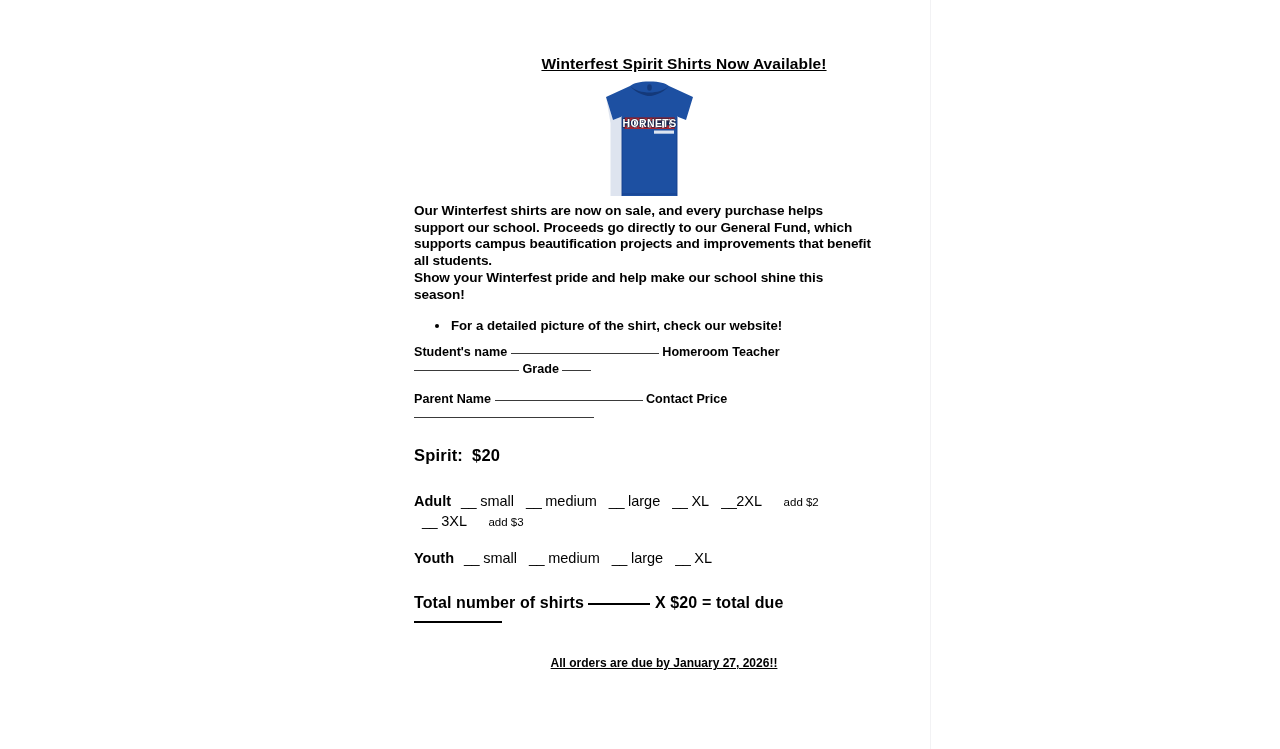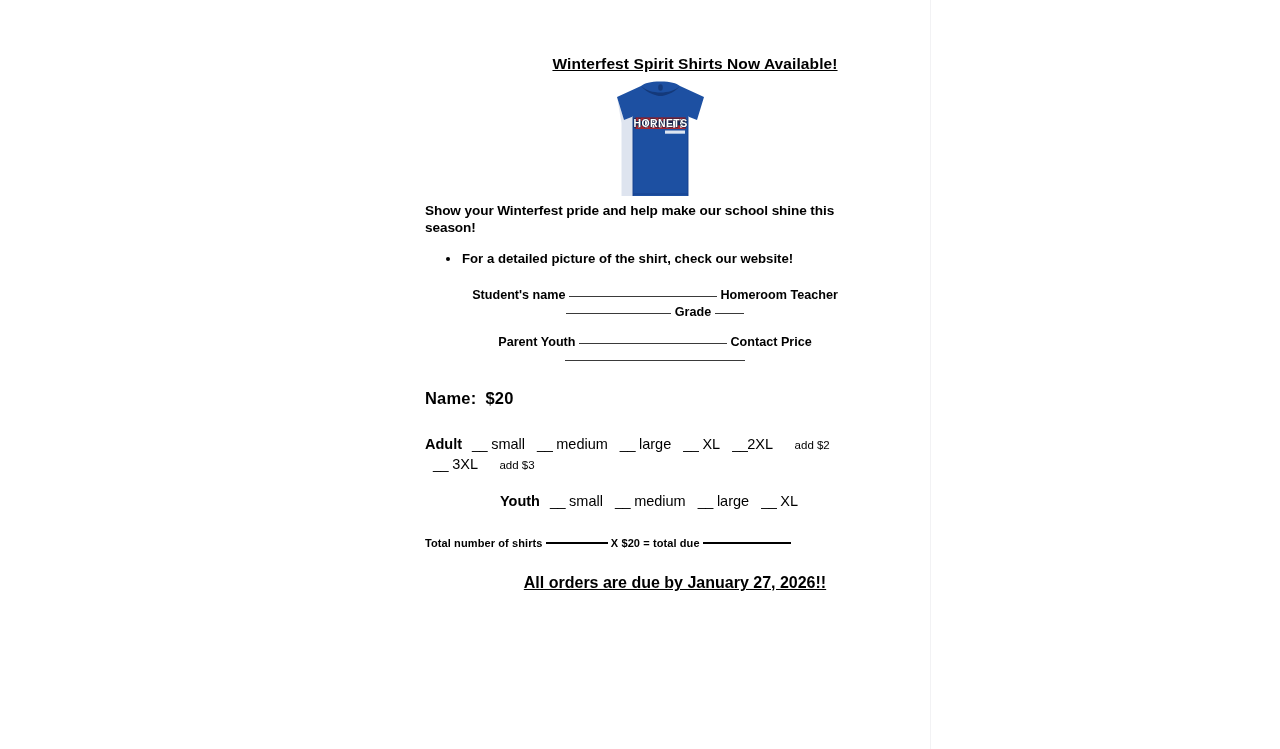--- a/index.html
+++ b/index.html
@@ -32,21 +32,21 @@
     left: 0;
     top: 0;
     width: 930px;
     height: 749px;
     background: #ffffff;
     box-sizing: border-box;
   }
 
   .content {
     position: absolute;
-    left: 425px;
+    left: 414px;
     top: 55px;
     width: 460px;
   }
 
   
   .title {
     text-align: center;
     font-size: 15.5px;
     font-weight: bold;
     letter-spacing: 0.1px;
@@ -97,25 +97,24 @@
     left: -16px;
     top: 7px;
     width: 4px;
     height: 4px;
     background: #000;
     border-radius: 50%;
   }
 
   
   .fields {
-    margin-top: 20px;
+    margin-top: 10px;
     font-size: 12.6px;
     font-weight: bold;
     line-height: 16.5px;
-    text-align: center;
   }
   .field-block { margin: 0 0 14px 0; }
   .field-block:last-child { margin-bottom: 0; }
   .blank {
     display: inline-block;
     border-bottom: 1.5px solid #3a3a3a;
     vertical-align: baseline;
     position: relative;
     top: -2px;
   }
@@ -133,38 +132,38 @@
   }
   .price-line .amount { margin-left: 9px; }
 
   
   .sizes {
     margin-top: 26px;
     font-size: 14.5px;
     line-height: 20px;
   }
   .size-row { margin-bottom: 16px; }
-  .size-row:last-child { margin-bottom: 8px; text-align: center; }
+  .size-row:last-child { margin-bottom: 8px; }
   .size-label {
     font-weight: bold;
     margin-right: 10px;
   }
   .opt { white-space: nowrap; margin-right: 12px; }
   .opt .tick { letter-spacing: -0.5px; }
   .addfee {
     font-size: 11.5px;
     vertical-align: baseline;
     padding-left: 18px;
   }
   .row-continue { display: block; margin-left: 8px; margin-top: -1px; }
 
   
   .total-line {
     margin-top: 26px;
-    font-size: 11px;
+    font-size: 16px;
     font-weight: bold;
     letter-spacing: 0.1px;
   }
   .total-line .blank-total {
     display: inline-block;
     border-bottom: 2px solid #000;
     width: 62px;
     position: relative;
     top: -3px;
   }
@@ -173,21 +172,21 @@
     border-bottom: 2px solid #000;
     width: 88px;
     position: relative;
     top: -3px;
   }
 
   
   .footer {
     margin-top: 26px;
     text-align: center;
-    font-size: 16px;
+    font-size: 12px;
     font-weight: bold;
     line-height: 15.5px;
     padding-left: 40px;
   }
   .footer div { text-decoration: underline; }
 </style>
 </head>
 <body>
 
 <div class="page-edge"></div>
@@ -229,48 +228,49 @@
             <text x="51.5" y="48" text-anchor="middle" font-family="Liberation Sans, sans-serif" font-size="10.5" font-weight="bold" fill="#ffffff" stroke="#14203f" stroke-width="1.2" paint-order="stroke" letter-spacing="0.4">HORNETS</text>
             <rect x="56" y="51.5" width="20" height="3.2" fill="#ffffff" opacity="0.85"></rect>
           </g>
 
           <path d="M24 115 L79 115" stroke="#16408c" stroke-width="1.4" fill="none" opacity="0.6"></path>
         </svg>
       </div>
     </div>
 
     <div class="body-copy">
+      <p>Our Winterfest shirts are now on sale, and every purchase helps support our school. Proceeds go directly to our General Fund, which supports campus beautification projects and improvements that benefit all students.</p>
       <p>Show your Winterfest pride and help make our school shine this season!</p>
     </div>
 
     <ul class="bullet-list">
       <li>For a detailed picture of the shirt, check our website!</li>
     </ul>
 
     <div class="fields">
 
       <div class="field-block">
         <span>Student's name</span>
         <span class="blank w-long"></span>
         <span>Homeroom Teacher</span><span class="blank w-mid"></span>
         <span>Grade</span>
         <span class="blank w-short"></span>
       </div>
 
       <div class="field-block">
-        <span>Parent Youth</span>
+        <span>Parent Name</span>
         <span class="blank w-long"></span>
         <span>Contact Price</span>
         <span class="blank w-wrap"></span>
       </div>
 
     </div>
 
     <div class="price-line">
-      <span>Name:</span><span class="amount">$20</span>
+      <span>Spirit:</span><span class="amount">$20</span>
     </div>
 
     <div class="sizes">
 
       <div class="size-row">
         <span class="size-label">Adult</span><span class="opt"><span class="tick">__</span> <span>small</span></span><span class="opt"><span class="tick">__</span> <span>medium</span></span><span class="opt"><span class="tick">__</span> <span>large</span></span><span class="opt"><span class="tick">__</span> <span>XL</span></span><span class="opt"><span class="tick">__</span><span>2XL</span> <span class="addfee">add $2</span></span>
         <span class="row-continue opt"><span class="tick">__</span> <span>3XL</span> <span class="addfee">add $3</span></span>
       </div>
 
       <div class="size-row">

